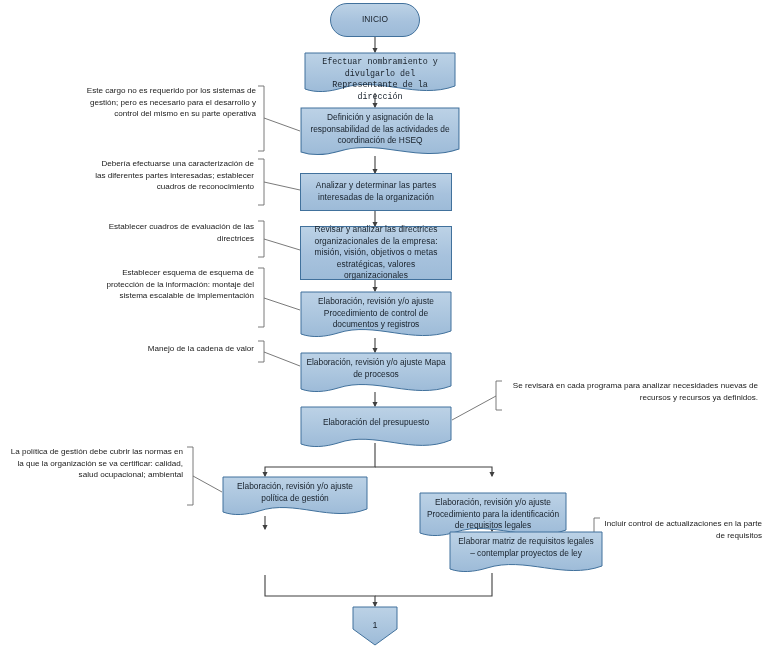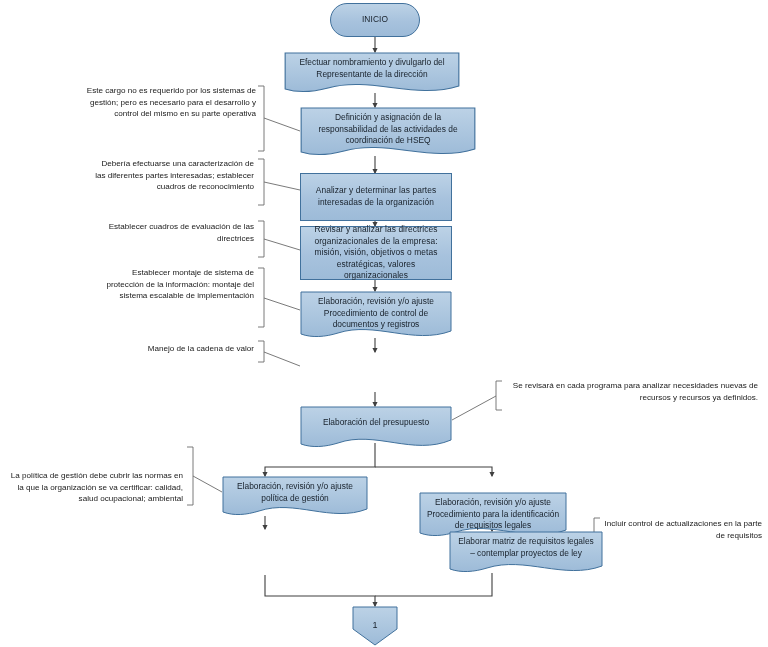--- a/index.html
+++ b/index.html
@@ -133,67 +133,79 @@
 
       <path d="M 600 518 L 594 518 L 594 551 L 600 551"></path>
       <path d="M 594 534 L 566 549"></path>
     </g>
   </svg>
 
   <div class="node term" style="left:330px;top:3px;width:90px;height:34px;">
     <span class="txt">INICIO</span>
   </div>
 
-  <div class="doc" style="left:284px;top:52px;width:176px;height:42px;">
+  <div class="doc" style="left:304px;top:52px;width:152px;height:42px;font-family:Liberation Mono, monospace;">
     <svg viewBox="0 0 152 42" preserveAspectRatio="none" xmlns="http://www.w3.org/2000/svg">
       <defs>
           <linearGradient id="g1" x1="0" y1="0" x2="0" y2="1">
         <stop offset="0" stop-color="#bcd2e6"></stop>
             <stop offset="1" stop-color="#9dbbd8"></stop>
           </linearGradient>
         </defs>
       <path d="M1,1 L151,1 L151,34 C 113,48 75,24 38,36 C 25,40 12,41 1,37 Z" fill="url(#g1)" stroke="#41719c" stroke-width="1"></path>
     </svg>
     <div class="docLabel">Efectuar nombramiento y divulgarlo del Representante de la dirección</div>
   </div>
 
-  <div class="doc" style="left:300px;top:107px;width:176px;height:50px;">
+  <div class="doc" style="left:300px;top:107px;width:160px;height:50px;">
     <svg viewBox="0 0 152 50" preserveAspectRatio="none" xmlns="http://www.w3.org/2000/svg">
       <defs>
           <linearGradient id="g2" x1="0" y1="0" x2="0" y2="1">
         <stop offset="0" stop-color="#bcd2e6"></stop>
             <stop offset="1" stop-color="#9dbbd8"></stop>
           </linearGradient>
         </defs>
       <path d="M1,1 L151,1 L151,42 C 113,56 75,32 38,44 C 25,48 12,49 1,45 Z" fill="url(#g2)" stroke="#41719c" stroke-width="1"></path>
     </svg>
     <div class="docLabel">Definición y asignación de la responsabilidad de las actividades de coordinación de HSEQ</div>
   </div>
 
-  <div class="node rect" style="left:300px;top:173px;width:152px;height:48px;">
+  <div class="node rect" style="left:300px;top:173px;width:152px;height:38px;">
     <span class="txt">Analizar y determinar las partes interesadas de la organización</span>
   </div>
 
   <div class="node rect" style="left:300px;top:226px;width:152px;height:54px;">
     <span class="txt">Revisar y analizar las directrices organizacionales de la empresa: misión, visión, objetivos o metas estratégicas, valores organizacionales</span>
   </div>
 
   <div class="doc" style="left:300px;top:291px;width:152px;height:48px;">
     <svg viewBox="0 0 152 48" preserveAspectRatio="none" xmlns="http://www.w3.org/2000/svg">
       <defs>
           <linearGradient id="g5" x1="0" y1="0" x2="0" y2="1">
         <stop offset="0" stop-color="#bcd2e6"></stop>
             <stop offset="1" stop-color="#9dbbd8"></stop>
           </linearGradient>
         </defs>
       <path d="M1,1 L151,1 L151,40 C 113,54 75,30 38,42 C 25,46 12,47 1,43 Z" fill="url(#g5)" stroke="#41719c" stroke-width="1"></path>
     </svg>
     <div class="docLabel">Elaboración, revisión y/o ajuste Procedimiento de control de documentos y registros</div>
   </div>
 
+  <div class="doc" style="left:300px;top:352px;width:152px;height:42px;">
+    <svg viewBox="0 0 152 42" preserveAspectRatio="none" xmlns="http://www.w3.org/2000/svg">
+      <defs>
+          <linearGradient id="g6" x1="0" y1="0" x2="0" y2="1">
+        <stop offset="0" stop-color="#bcd2e6"></stop>
+            <stop offset="1" stop-color="#9dbbd8"></stop>
+          </linearGradient>
+        </defs>
+      <path d="M1,1 L151,1 L151,34 C 113,48 75,24 38,36 C 25,40 12,41 1,37 Z" fill="url(#g6)" stroke="#41719c" stroke-width="1"></path>
+    </svg>
+    <div class="docLabel">Elaboración, revisión y/o ajuste Mapa de procesos</div>
+  </div>
 
   <div class="doc" style="left:300px;top:406px;width:152px;height:44px;">
     <svg viewBox="0 0 152 44" preserveAspectRatio="none" xmlns="http://www.w3.org/2000/svg">
       <defs>
           <linearGradient id="g7" x1="0" y1="0" x2="0" y2="1">
         <stop offset="0" stop-color="#bcd2e6"></stop>
             <stop offset="1" stop-color="#9dbbd8"></stop>
           </linearGradient>
         </defs>
       <path d="M1,1 L151,1 L151,34 C 113,50 75,24 38,37 C 25,41 12,42 1,38 Z" fill="url(#g7)" stroke="#41719c" stroke-width="1"></path>
@@ -260,32 +272,32 @@
 
   <div class="note right-al" style="left:92px;top:158px;width:162px;">
     <span>Debería efectuarse una caracterización de las diferentes partes interesadas; establecer cuadros de reconocimiento</span>
   </div>
 
   <div class="note right-al" style="left:92px;top:221px;width:162px;">
     <span>Establecer cuadros de evaluación de las directrices</span>
   </div>
 
   <div class="note right-al" style="left:96px;top:267px;width:158px;">
-    <span>Establecer montaje de sistema de protección de la información: montaje del sistema escalable de implementación</span>
+    <span>Establecer esquema de esquema de protección de la información: montaje del sistema escalable de implementación</span>
   </div>
 
   <div class="note right-al" style="left:110px;top:343px;width:144px;">
     <span>Manejo de la cadena de valor</span>
   </div>
 
   <div class="note left-al" style="left:506px;top:380px;width:252px;">
     <span>Se revisará en cada programa para analizar necesidades nuevas de recursos y recursos ya definidos.</span>
   </div>
 
-  <div class="note right-al" style="left:6px;top:470px;width:177px;">
+  <div class="note right-al" style="left:6px;top:446px;width:177px;">
     <span>La política de gestión debe cubrir las normas en la que la organización se va certificar: calidad, salud ocupacional; ambiental</span>
   </div>
 
   <div class="note left-al" style="left:604px;top:518px;width:158px;">
     <span>Incluir control de actualizaciones en la parte de requisitos</span>
   </div>
 
 </div>
 
 </body></html>

